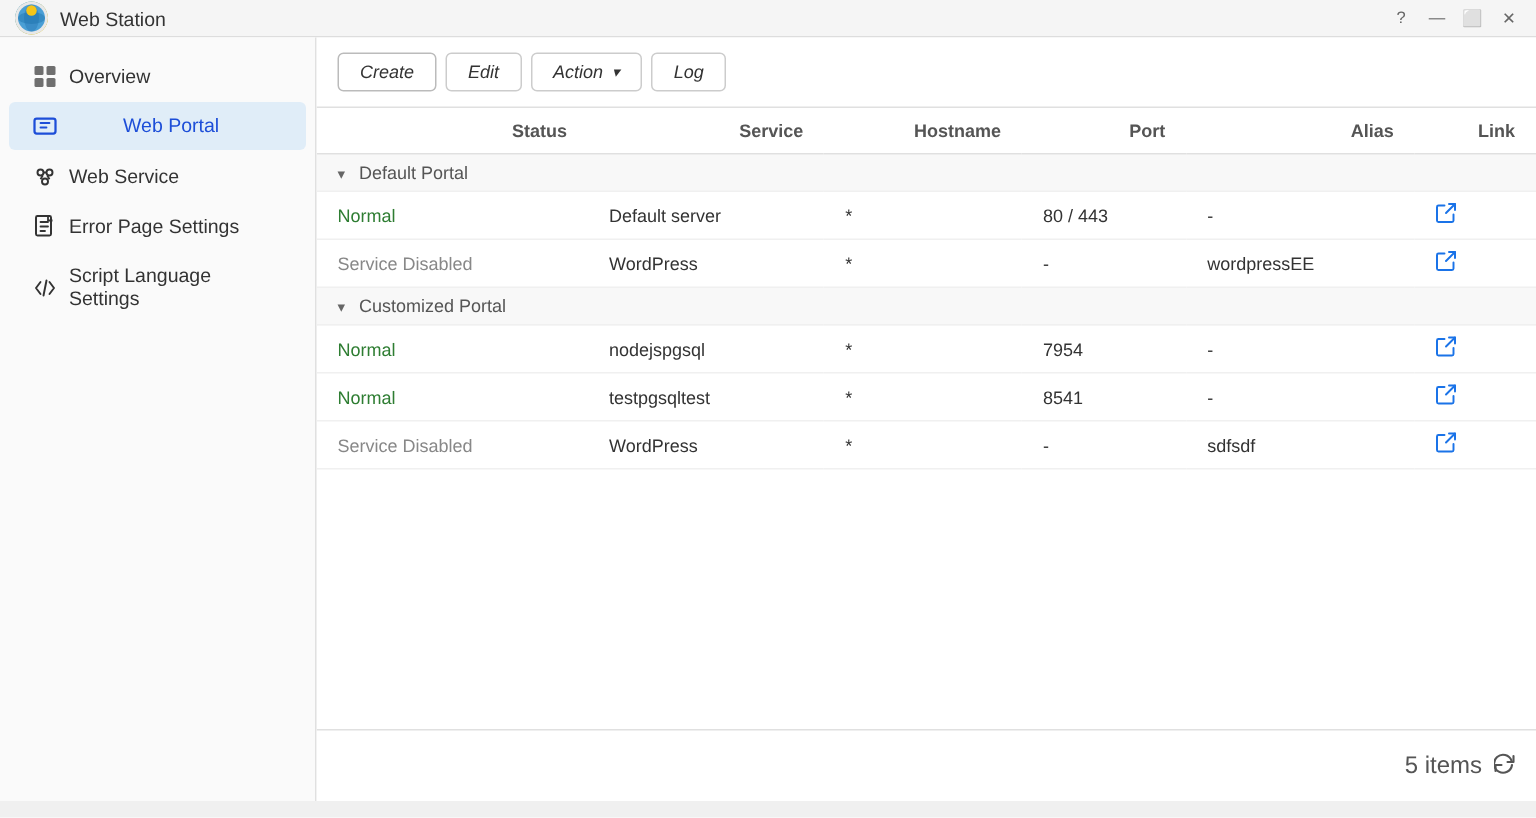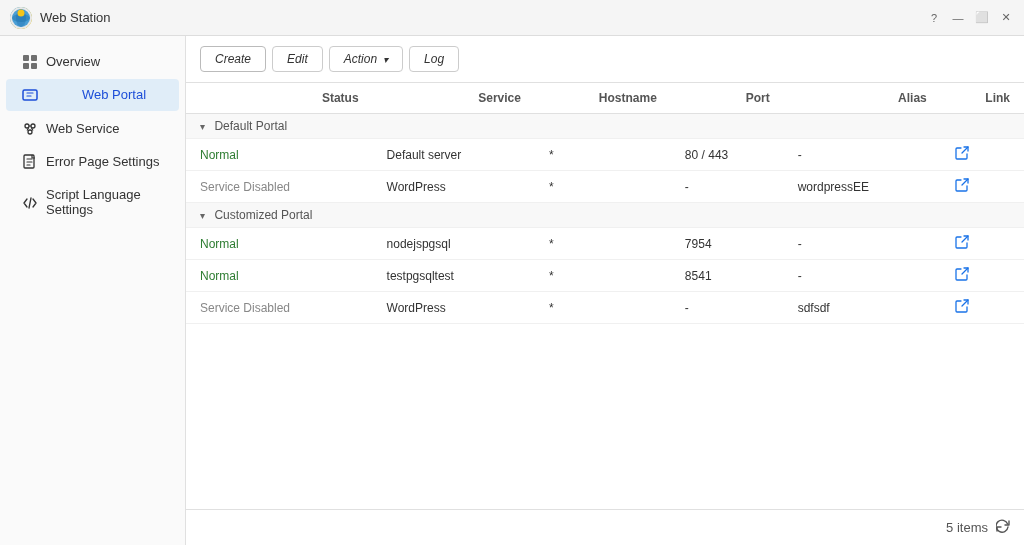--- a/index.html
+++ b/index.html
@@ -1,20 +1,20 @@
 <!DOCTYPE html>
 <html><head>
   <meta charset="utf-8">
   <style>
     * { box-sizing: border-box; margin: 0; padding: 0; }
     body { font-family: -apple-system, BlinkMacSystemFont, 'Segoe UI', sans-serif; font-size: 13px; background: #f0f0f0; width: 1024px; height: 545px; overflow: hidden; }
     
     
     .titlebar {
-      height: 36px;
+      height: 25px;
       background: #f5f5f5;
       border-bottom: 1px solid #ddd;
       display: flex;
       align-items: center;
       padding: 0 10px;
       user-select: none;
     }
     .titlebar-logo {
       width: 22px;
       height: 22px;
@@ -54,21 +54,21 @@
 
     
     .app-container {
       display: flex;
       height: 509px;
       background: white;
     }
 
     
     .sidebar {
-      width: 186px;
+      width: 211px;
       background: #fafafa;
       border-right: 1px solid #e0e0e0;
       padding: 8px 0;
       flex-shrink: 0;
     }
     .sidebar-item {
       display: flex;
       align-items: center;
       padding: 8px 16px;
       cursor: pointer;
@@ -172,28 +172,28 @@
     }
 
     .link-icon {
       color: #1a73e8;
       cursor: pointer;
       font-size: 14px;
     }
 
     
     .footer {
-      height: 36px;
+      height: 48px;
       border-top: 1px solid #e0e0e0;
       display: flex;
       align-items: center;
       justify-content: flex-end;
       padding: 0 14px;
       background: white;
-      font-size: 13px;
+      font-size: 16px;
       color: #555;
       gap: 8px;
     }
     .refresh-icon {
       cursor: pointer;
       color: #555;
       font-size: 14px;
     }
 
     

